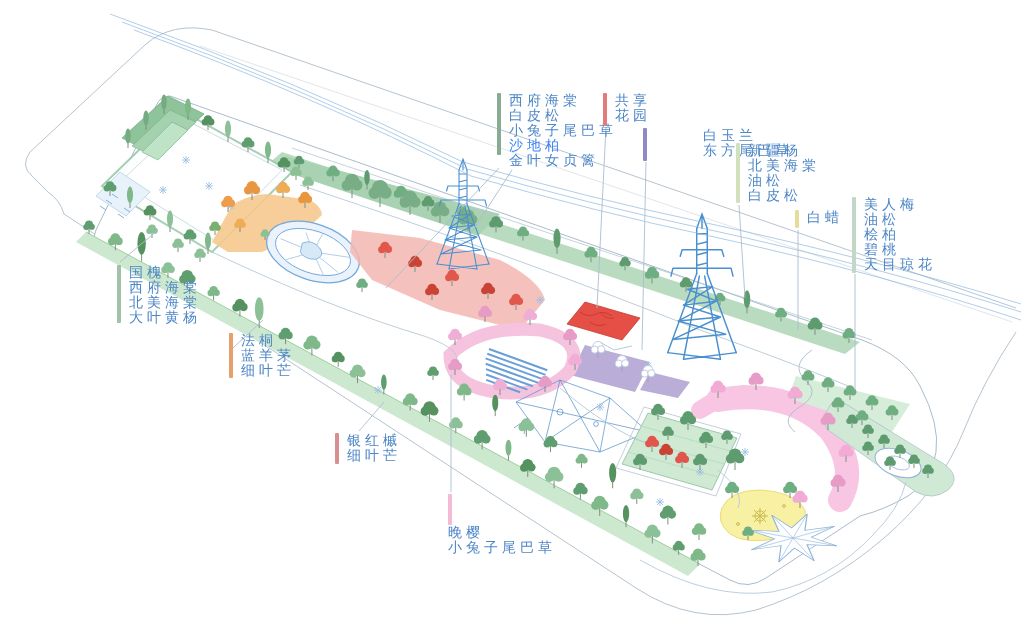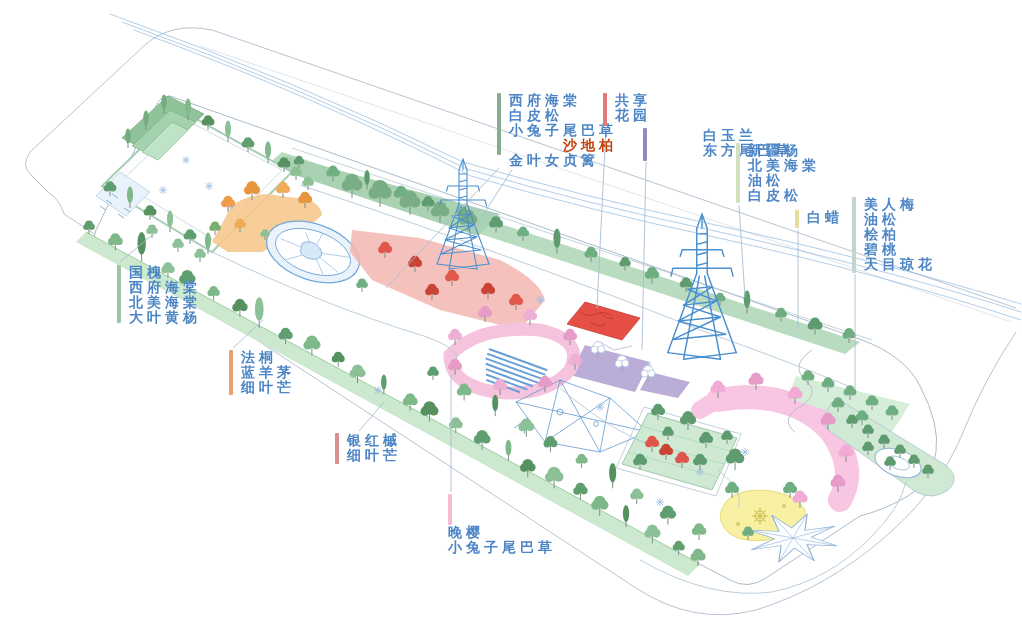--- a/index.html
+++ b/index.html
@@ -1,21 +1,21 @@
 <!DOCTYPE html>
 <html><head>
 <meta charset="utf-8">
 <style>
   html,body{margin:0;padding:0;background:#fff;}
   #stage{position:relative;width:1022px;height:621px;background:#ffffff;overflow:hidden;
          font-family:"DejaVu Sans",sans-serif;}
   #plan{position:absolute;left:0;top:0;}
   .plant-label{position:absolute;display:flex;align-items:flex-start;z-index:2;}
   .plant-label .bar{width:4px;border-radius:1px;margin-right:8px;flex:0 0 auto;}
-  .plant-label .ln{font-size:14px;font-weight:bold;letter-spacing:4px;line-height:15px;white-space:nowrap;}
+  .plant-label .ln{font-size:14px;font-weight:normal;letter-spacing:4px;line-height:15px;white-space:nowrap;}
 </style>
 </head>
 <body>
 
 <div id="stage">
 <svg id="plan" width="1022" height="621" viewBox="0 0 1022 621">
   <defs>
     <g id="pylon" fill="none" stroke="#4a8fd0" stroke-width="1.1" stroke-linecap="round">
       <path d="M-26,2 L-4,-58 M26,2 L4,-58 M-14,7 L-2,-56 M14,7 L2,-56"></path>
       <path d="M-26,2 L14,7 M-14,7 L26,2"></path>
@@ -992,21 +992,21 @@
     <path d="M359,431 L384,402"></path>
     <path d="M451,492 L451,375"></path>
   </g>
 </svg>
 <div class="plant-label" style="left: 497px; top: 93px;">
       <div class="bar" style="background: rgb(138, 171, 147); height: 62px;"></div>
       <div>
         <div class="ln" style="color: rgb(77, 134, 198);">西府海棠</div>
         <div class="ln" style="color: rgb(77, 134, 198);">白皮松</div>
         <div class="ln" style="color: rgb(77, 134, 198);">小兔子尾巴草</div>
-        <div class="ln" style="color: #c2410c; text-align: right;">沙地柏</div>
+        <div class="ln" style="color: #3b82f6;">沙地柏</div>
         <div class="ln" style="color: rgb(77, 134, 198);">金叶女贞篱</div>
       </div>
     </div>
     <div class="plant-label" style="left: 603px; top: 93px;">
       <div class="bar" style="background: rgb(229, 122, 122); height: 33px;"></div>
       <div>
         <div class="ln" style="color: rgb(77, 134, 198);">共享</div>
         <div class="ln" style="color: rgb(77, 134, 198);">花园</div>
       </div>
     </div>
@@ -1044,21 +1044,21 @@
     </div>
     <div class="plant-label" style="left: 117px; top: 265px;">
       <div class="bar" style="background: rgb(162, 194, 167); height: 58px;"></div>
       <div>
         <div class="ln" style="color: rgb(77, 134, 198);">国槐</div>
         <div class="ln" style="color: rgb(77, 134, 198);">西府海棠</div>
         <div class="ln" style="color: rgb(77, 134, 198);">北美海棠</div>
         <div class="ln" style="color: rgb(77, 134, 198);">大叶黄杨</div>
       </div>
     </div>
-    <div class="plant-label" style="left: 229px; top: 350px;">
+    <div class="plant-label" style="left: 229px; top: 333px;">
       <div class="bar" style="background: rgb(229, 160, 107); height: 45px;"></div>
       <div>
         <div class="ln" style="color: rgb(77, 134, 198);">法桐</div>
         <div class="ln" style="color: rgb(77, 134, 198);">蓝羊茅</div>
         <div class="ln" style="color: rgb(77, 134, 198);">细叶芒</div>
       </div>
     </div>
     <div class="plant-label" style="left: 335px; top: 433px;">
       <div class="bar" style="background: rgb(217, 143, 143); height: 31px;"></div>
       <div>

